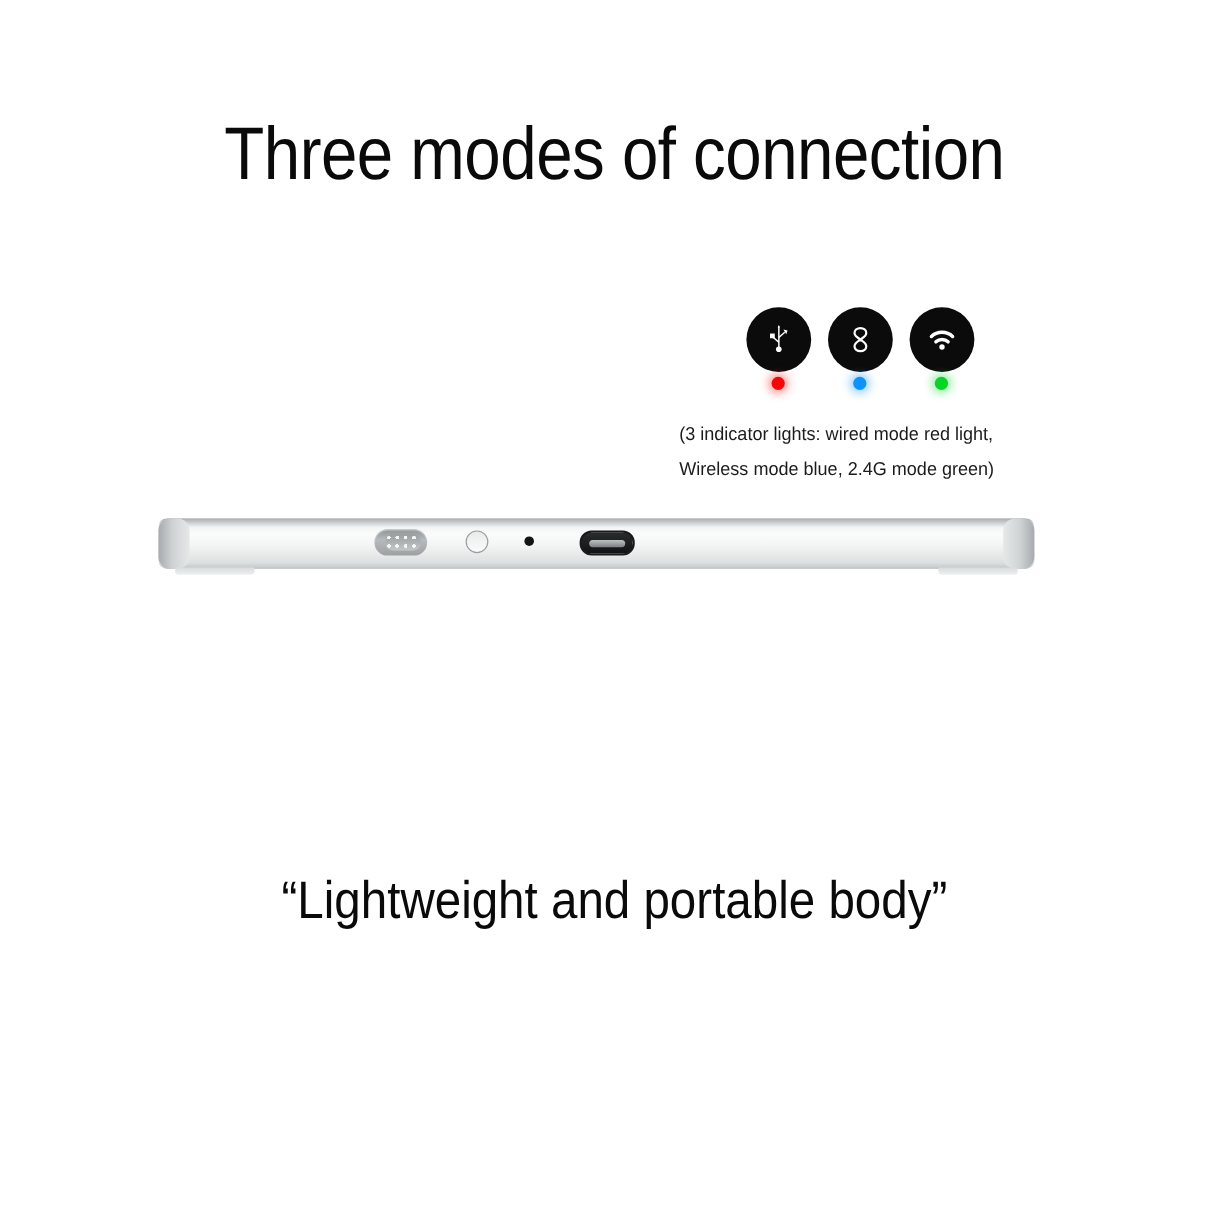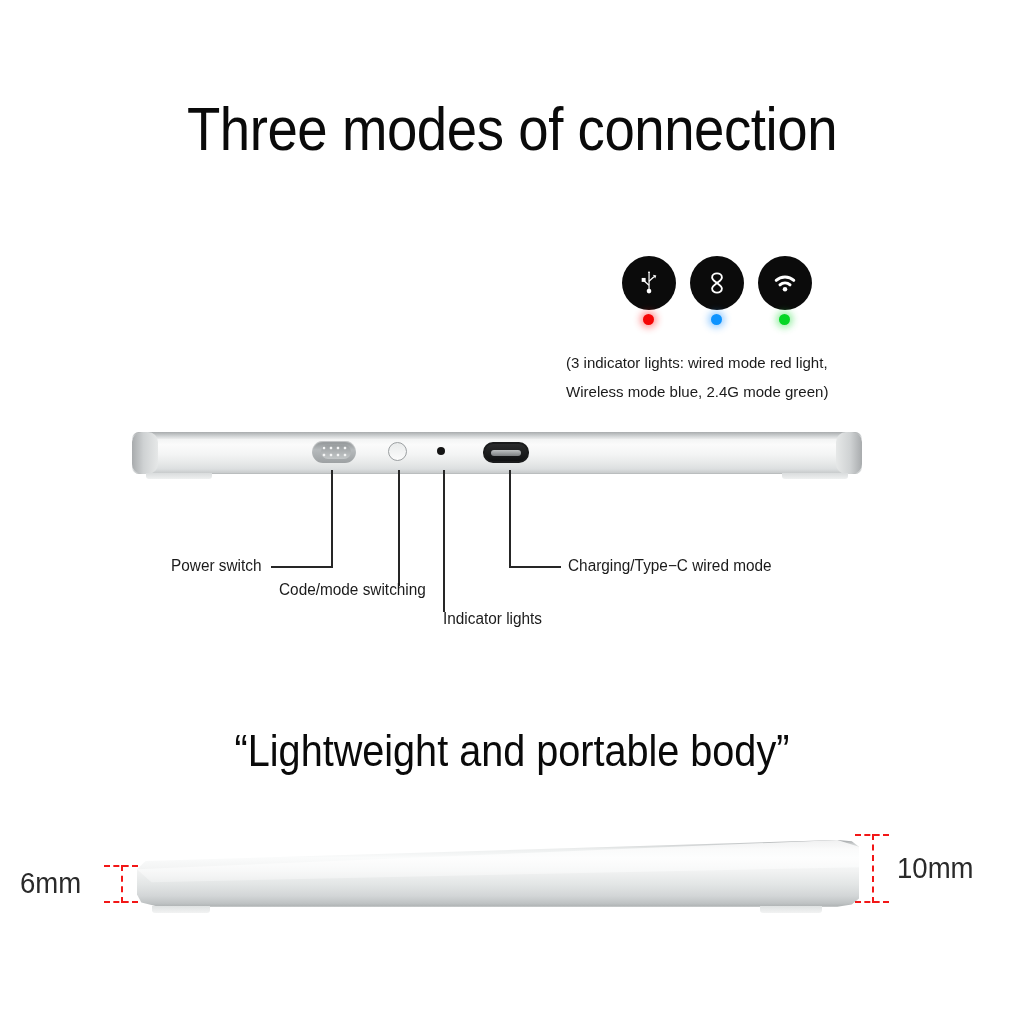--- a/index.html
+++ b/index.html
@@ -233,53 +233,17 @@
     <div class="switch">
       <span class="grip"></span>
     </div>
     <div class="round-btn"></div>
     <div class="pinhole"></div>
     <div class="usbc">
       <span class="tongue"></span>
     </div>
   </div>
 
-  <div class="callouts">
-
-    <div class="vline" style="left:331px;top:0;height:97px;"></div>
-    <div class="hline" style="left:271px;top:96px;width:62px;"></div>
-    <div class="clabel" style="left:171px;top:87px;">Power switch</div>
-
-    <div class="vline" style="left:398px;top:0;height:116px;"></div>
-    <div class="clabel" style="left:279px;top:111px;">Code/mode switching</div>
-
-    <div class="vline" style="left:443px;top:0;height:142px;"></div>
-    <div class="clabel" style="left:443px;top:140px;">Indicator lights</div>
-
-    <div class="vline" style="left:509px;top:0;height:97px;"></div>
-    <div class="hline" style="left:509px;top:96px;width:52px;"></div>
-    <div class="clabel" style="left:568px;top:87px;">Charging/Type−C wired mode</div>
-  </div>
 
   <div class="quote">“Lightweight and portable body”</div>
 
-  <div class="wedge-wrap">
-    <div class="wedge"></div>
-    <div class="wedge-sheen"></div>
-    <div class="wedge-foot wf1"></div>
-    <div class="wedge-foot wf2"></div>
-
-    <div class="dim" style="left:104px;top:53px;width:34px;height:38px;">
-      <span class="dtop" style="top:0;"></span>
-      <span class="dmid"></span>
-      <span class="dbot" style="bottom:0;"></span>
-    </div>
-    <div class="mm" style="left:20px;top:55px;">6mm</div>
-
-    <div class="dim" style="left:855px;top:22px;width:34px;height:69px;">
-      <span class="dtop" style="top:0;"></span>
-      <span class="dmid"></span>
-      <span class="dbot" style="bottom:0;"></span>
-    </div>
-    <div class="mm" style="left:897px;top:40px;">10mm</div>
-  </div>
 
 </div>
 
 </body></html>

